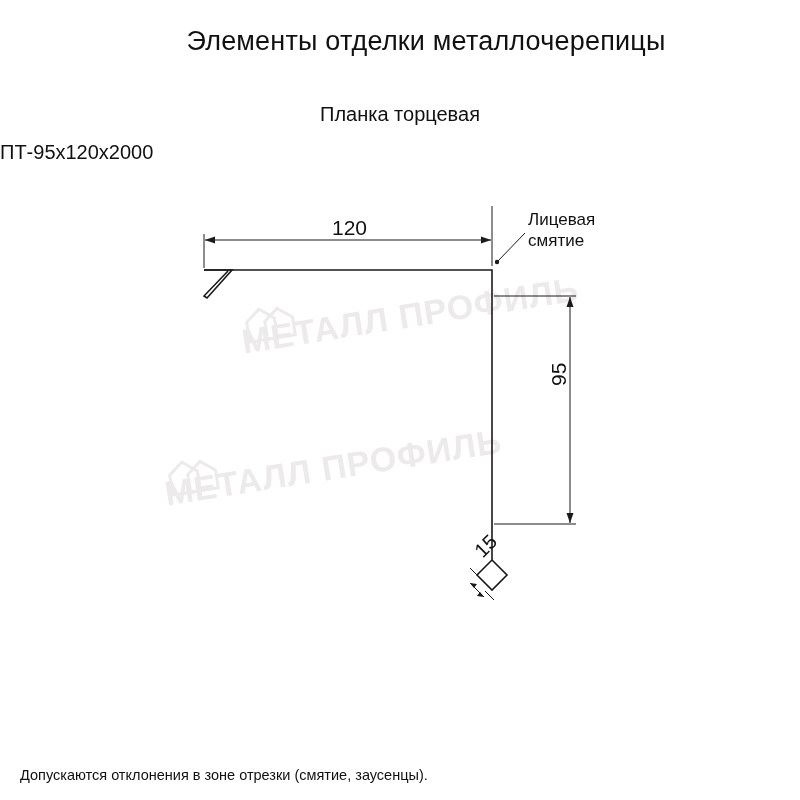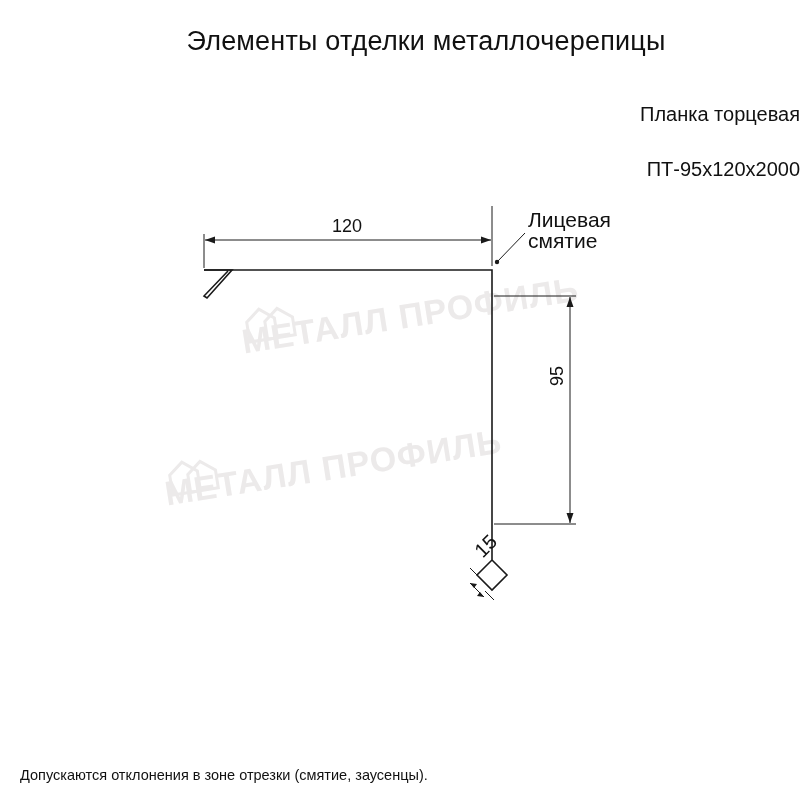--- a/index.html
+++ b/index.html
@@ -28,35 +28,34 @@
     font-weight: 400;
     letter-spacing: 0.2px;
     color: #111111;
     padding-left: 26px;
   }
   .subtitle {
     position: absolute;
     top: 103px;
     left: 0;
     width: 800px;
-    text-align: right;
+    text-align: center;
     font-size: 20px;
     font-weight: 400;
     color: #111111;
   }
   .code {
     position: absolute;
     top: 141px;
     left: 0;
     width: 800px;
-    text-align: right;
+    text-align: left;
     font-size: 20px;
     font-weight: 400;
     color: #111111;
-    margin-top: 17px;
   }
 
   
   .watermark {
     position: absolute;
     color: #eceaea;
     font-size: 34px;
     font-weight: 700;
     letter-spacing: 1px;
     white-space: nowrap;
@@ -75,33 +74,33 @@
   
   #drawing {
     position: absolute;
     top: 0;
     left: 0;
   }
 
   
   .dim {
     position: absolute;
-    font-size: 18px;
+    font-size: 21px;
     color: #111111;
     white-space: nowrap;
   }
   .dim-120 { top: 216px; left: 332px; }
   .dim-95  { top: 386px; left: 547px; transform: rotate(-90deg); transform-origin: left top; }
   .dim-15  { top: 546px; left: 470px; transform: rotate(-45deg); transform-origin: left top; font-size: 20px; }
 
   .face-label {
     position: absolute;
     top: 209px;
     left: 528px;
-    font-size: 21px;
+    font-size: 17px;
     line-height: 21px;
     color: #111111;
     white-space: nowrap;
   }
 
   
   .footnotes {
     position: absolute;
     left: 20px;
     top: 765px;

